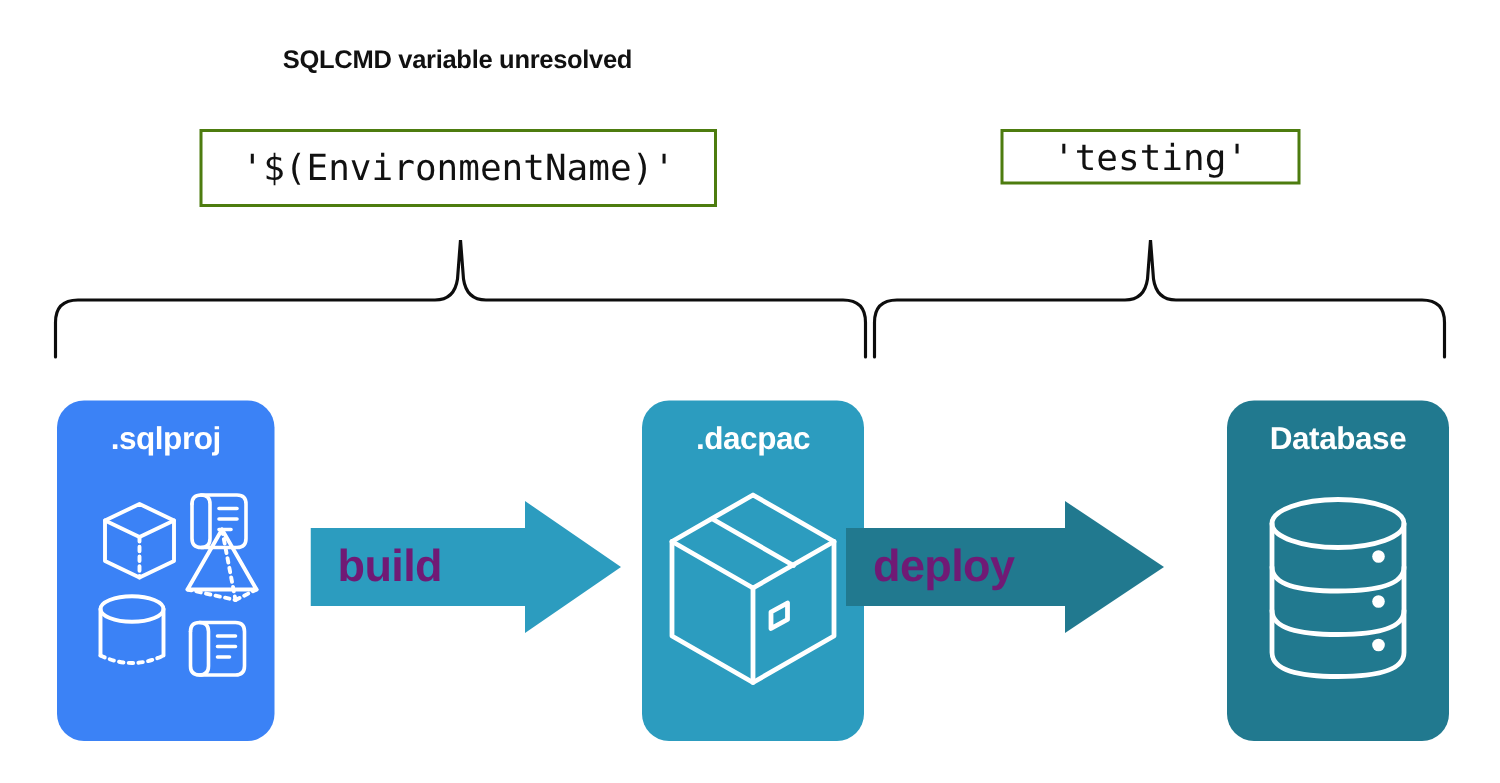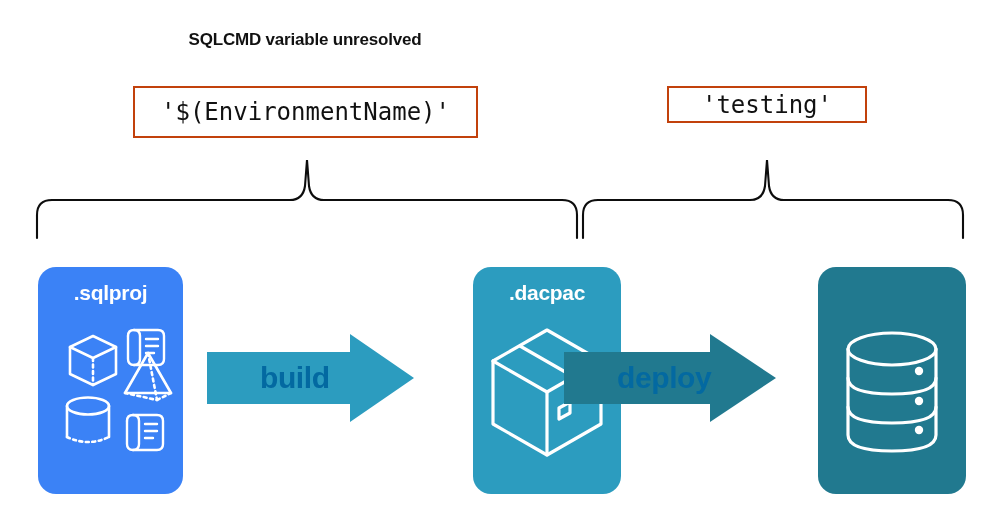--- a/index.html
+++ b/index.html
@@ -34,21 +34,21 @@
     white-space: nowrap;
     text-align: center;
   }
   #title-left  { left: 0px;   top: 30px; width: 610px; }
   #title-right { left: 585px; top: 30px; width: 365px; }
 
   
   .value-box {
     position: absolute;
     box-sizing: border-box;
-    border: 2px solid #c2410c;
+    border: 2px solid #4d7c0f;
     background: #ffffff;
     font-family: "DejaVu Sans Mono", "Liberation Mono", monospace;
     font-size: 24px;
     color: #111111;
     display: flex;
     align-items: center;
     justify-content: center;
     white-space: nowrap;
   }
   #value-left  { left: 133px; top: 86px;  width: 345px; height: 52px; }
@@ -91,43 +91,43 @@
   }
   .box-art {
     position: absolute;
     left: 0;
     top: 0;
     width: 100%;
     height: 100%;
   }
 
   #box-sqlproj  { left: 38px;  top: 267px; width: 145px; height: 227px; }
-  #box-dacpac   { left: 428px; top: 267px; width: 148px; height: 227px; margin-left: 45px; }
+  #box-dacpac   { left: 428px; top: 267px; width: 148px; height: 227px; }
   #box-database { left: 818px; top: 267px; width: 148px; height: 227px; }
 
   
   .arrow {
     position: absolute;
   }
   .arrow-label {
     position: absolute;
     left: 0;
     top: 0;
     width: 100%;
     height: 100%;
     display: flex;
     align-items: center;
     justify-content: flex-start;
-    color: #0369a1;
+    color: #701a75;
     font-family: "Liberation Sans", sans-serif;
     font-weight: 700;
     font-size: 30px;
     letter-spacing: -0.4px;
     box-sizing: border-box;
-    padding-left: 53px;
+    padding-left: 18px;
     white-space: nowrap;
   }
   #arrow-build  { left: 207px; top: 334px; width: 207px; height: 88px; }
   #arrow-deploy { left: 564px; top: 334px; width: 212px; height: 88px; }
 </style>
 </head>
 <body>
 
 <div class="stage">
 
@@ -221,20 +221,21 @@
         <path d="M 30,82 L 30,168 Q 30,184 74,184 Q 118,184 118,168 L 118,82"></path>
         <path d="M 30,111 Q 30,127 74,127 Q 118,127 118,111"></path>
         <path d="M 30,140 Q 30,156 74,156 Q 118,156 118,140"></path>
       </g>
       <g fill="#ffffff">
         <circle cx="101" cy="104" r="4.2"></circle>
         <circle cx="101" cy="134" r="4.2"></circle>
         <circle cx="101" cy="163" r="4.2"></circle>
       </g>
     </svg>
+    <div class="box-label">Database</div>
   </div>
 
   <div class="arrow" id="arrow-build">
     <svg width="207" height="88" viewBox="0 0 207 88" style="position:absolute;left:0;top:0;">
       <path d="M 0,18 L 143,18 L 143,0 L 207,44 L 143,88 L 143,70 L 0,70 Z" fill="#2C9CBF"></path>
     </svg>
     <div class="arrow-label">build</div>
   </div>
 
   <div class="arrow" id="arrow-deploy">

